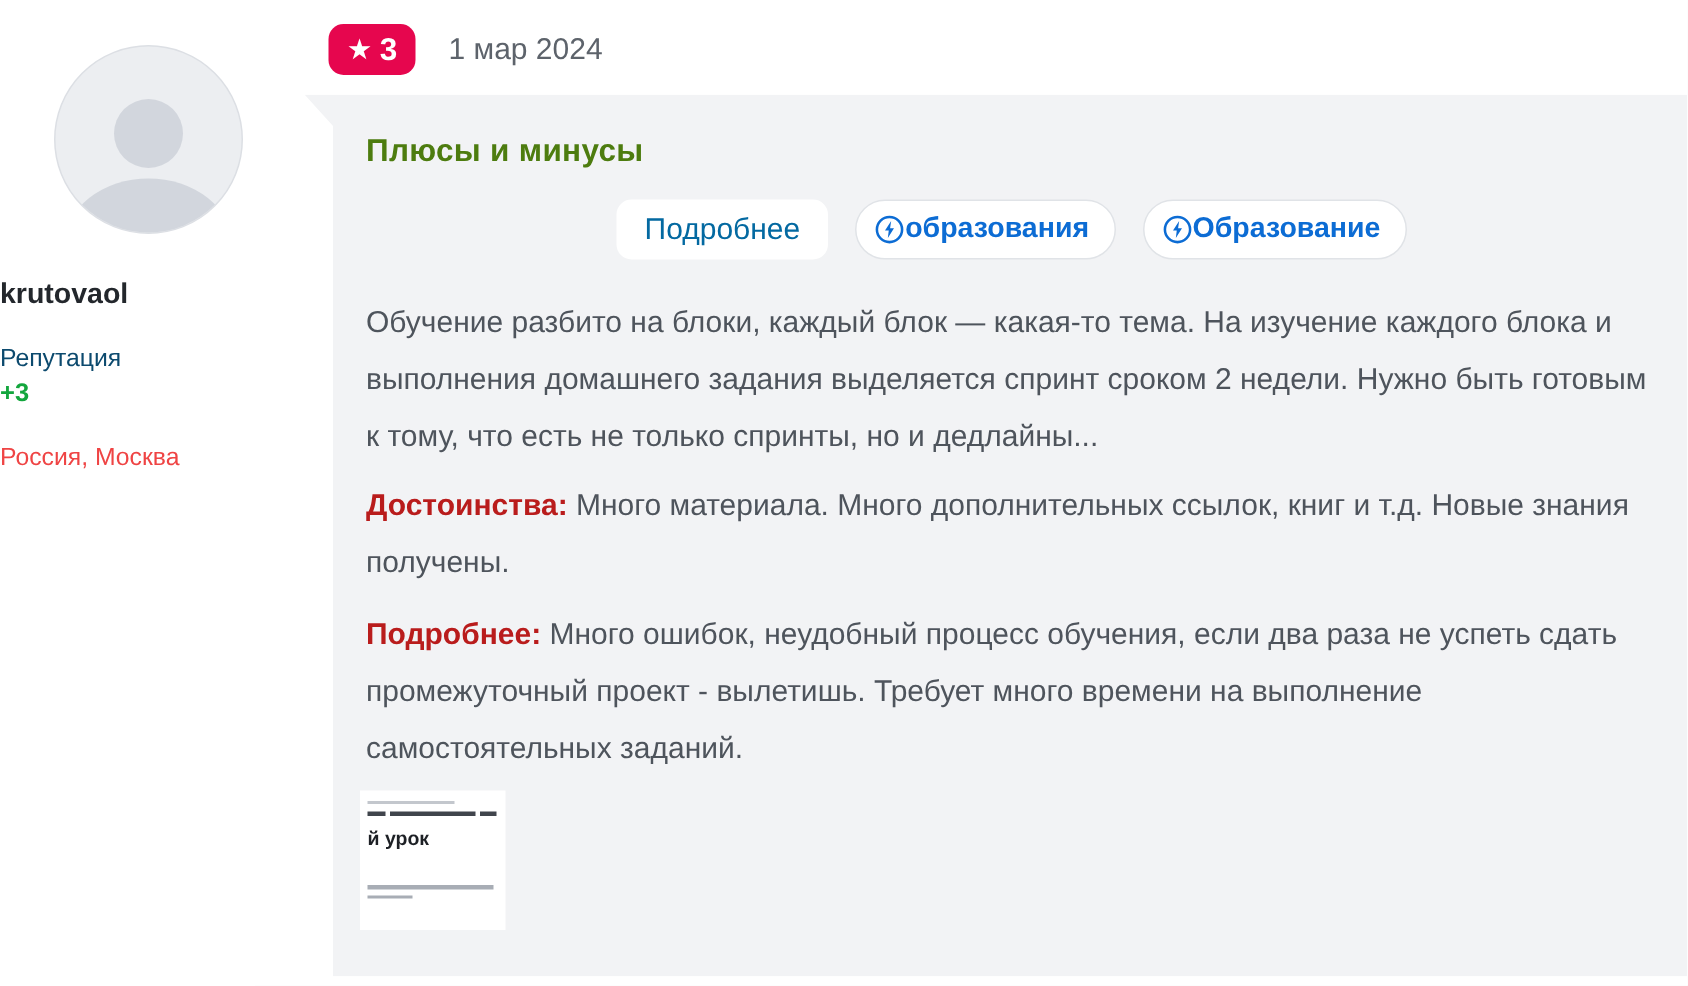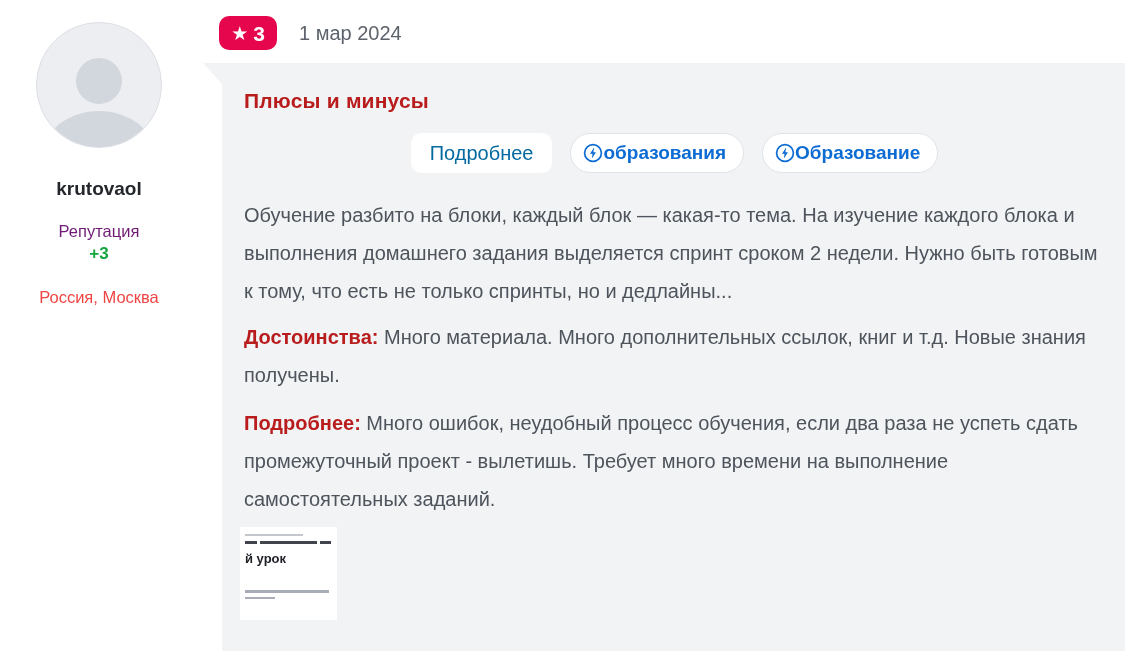--- a/index.html
+++ b/index.html
@@ -9,23 +9,23 @@
     width: 1125px;
     height: 657px;
     background: #ffffff;
     font-family: "Liberation Sans", sans-serif;
     overflow: hidden;
   }
 
   
   .profile {
     position: absolute;
-    left: 0; top: 8px;
+    left: 0; top: 16px;
     width: 198px;
-    text-align: center;
+    text-align: left;
   }
   .avatar {
     width: 126px; height: 126px;
     margin: 14px auto 0;
     border-radius: 50%;
     background: #eceef1;
     border: 1px solid #dcdfe4;
     position: relative;
     overflow: hidden;
     cursor: pointer;
@@ -49,21 +49,21 @@
   .username {
     margin-top: 30px;
     font-size: 19px;
     font-weight: 700;
     color: #23272c;
     cursor: pointer;
   }
   .rep-label {
     margin-top: 22px;
     font-size: 16.5px;
-    color: #701a75;
+    color: #0c4a6e;
   }
   .rep-value {
     margin-top: 3px;
     font-size: 17px;
     font-weight: 700;
     color: #13a63d;
   }
   .location {
     margin-top: 24px;
     font-size: 16.5px;
@@ -99,21 +99,21 @@
     width: 922px; height: 588px;
     background: #f2f3f5;
     clip-path: polygon(0 0, 100% 0, 100% 100%, 19px 100%, 19px 21px);
     padding: 25px 20px 0 41px;
   }
   .review-title {
     margin: 0;
     font-size: 21px;
     line-height: 26px;
     font-weight: 700;
-    color: #b91c1c;
+    color: #4d7c0f;
     letter-spacing: .2px;
   }
   .chips {
     margin-top: 19px;
     display: flex;
     justify-content: center;
     align-items: center;
     gap: 18px;
   }
   .more-btn {

